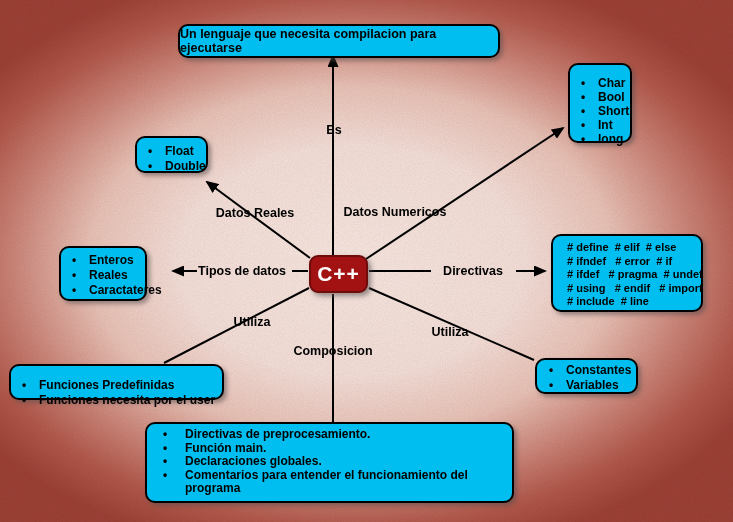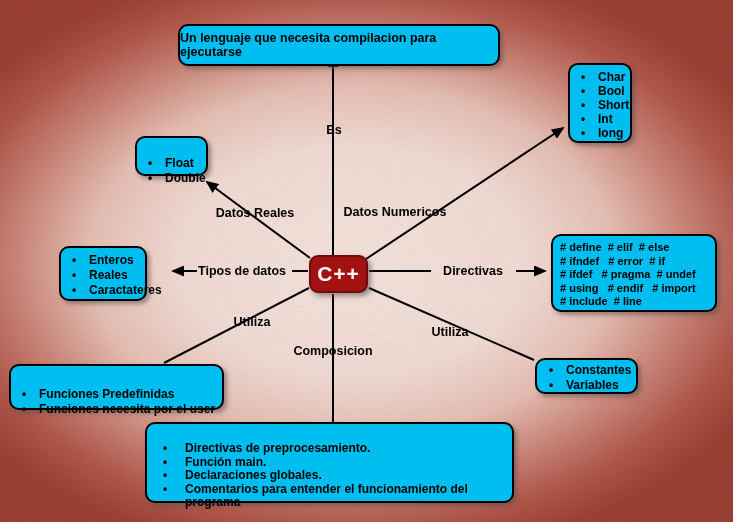--- a/index.html
+++ b/index.html
@@ -22,30 +22,30 @@
   .edges marker polygon{fill:var(--line-color)}
   .node{
     position:absolute;z-index:2;background:var(--node-fill);
     border:2px solid var(--node-border);border-radius:10px;
     box-shadow:3px 3px 4px rgba(90,78,78,.55);
     color:var(--text-color);font-weight:bold;
   }
   .node ul{margin:0;padding:0;list-style:none}
   .node li{position:relative;padding-left:26px;line-height:15px;font-size:12px}
   .node li::before{content:"\2022";position:absolute;left:9px}
-  .n-top{left:178px;top:24px;width:322px;height:42px;display:flex;align-items:center;justify-content:center;font-size:12.5px}
-  .n-numeric{left:568px;top:63px;width:64px;height:80px;padding:5px 2px}
+  .n-top{left:178px;top:24px;width:322px;height:34px;display:flex;align-items:center;justify-content:center;font-size:12.5px}
+  .n-numeric{left:568px;top:63px;width:64px;height:80px;padding:11px 2px}
   .n-numeric li{line-height:14px}
-  .n-real{left:135px;top:136px;width:73px;height:37px;padding:18px 2px}
+  .n-real{left:135px;top:136px;width:73px;height:37px;padding:6px 2px}
   .n-datatypes{left:59px;top:246px;width:88px;height:55px;padding:5px 2px}
-  .n-directives{left:551px;top:234px;width:166px;height:78px;padding:5px 7px}
+  .n-directives{left:551px;top:234px;width:152px;height:78px;padding:5px 14px}
   .n-directives .dline{font-size:11px;line-height:13.5px;white-space:pre}
-  .n-functions{left:9px;top:364px;width:215px;height:36px;padding:21px 2px}
+  .n-functions{left:9px;top:364px;width:215px;height:36px;padding:12px 2px}
   .n-constants{left:535px;top:358px;width:103px;height:36px;padding:3px 3px}
-  .n-main{left:145px;top:422px;width:369px;height:81px;padding:18px 4px}
+  .n-main{left:145px;top:422px;width:369px;height:81px;padding:4px 4px}
   .n-main li{padding-left:34px;line-height:13.5px}
   .n-main li::before{left:12px}
   .center-node{
     position:absolute;z-index:2;left:309px;top:255px;width:59px;height:38px;
     background:var(--center-fill);border:2px solid var(--center-border);border-radius:9px;
     box-shadow:3px 3px 5px rgba(90,78,78,.6);
     display:flex;align-items:center;justify-content:center;
     color:#ffffff;font-weight:bold;font-size:21px;letter-spacing:1px;
   }
   .edge-label{

